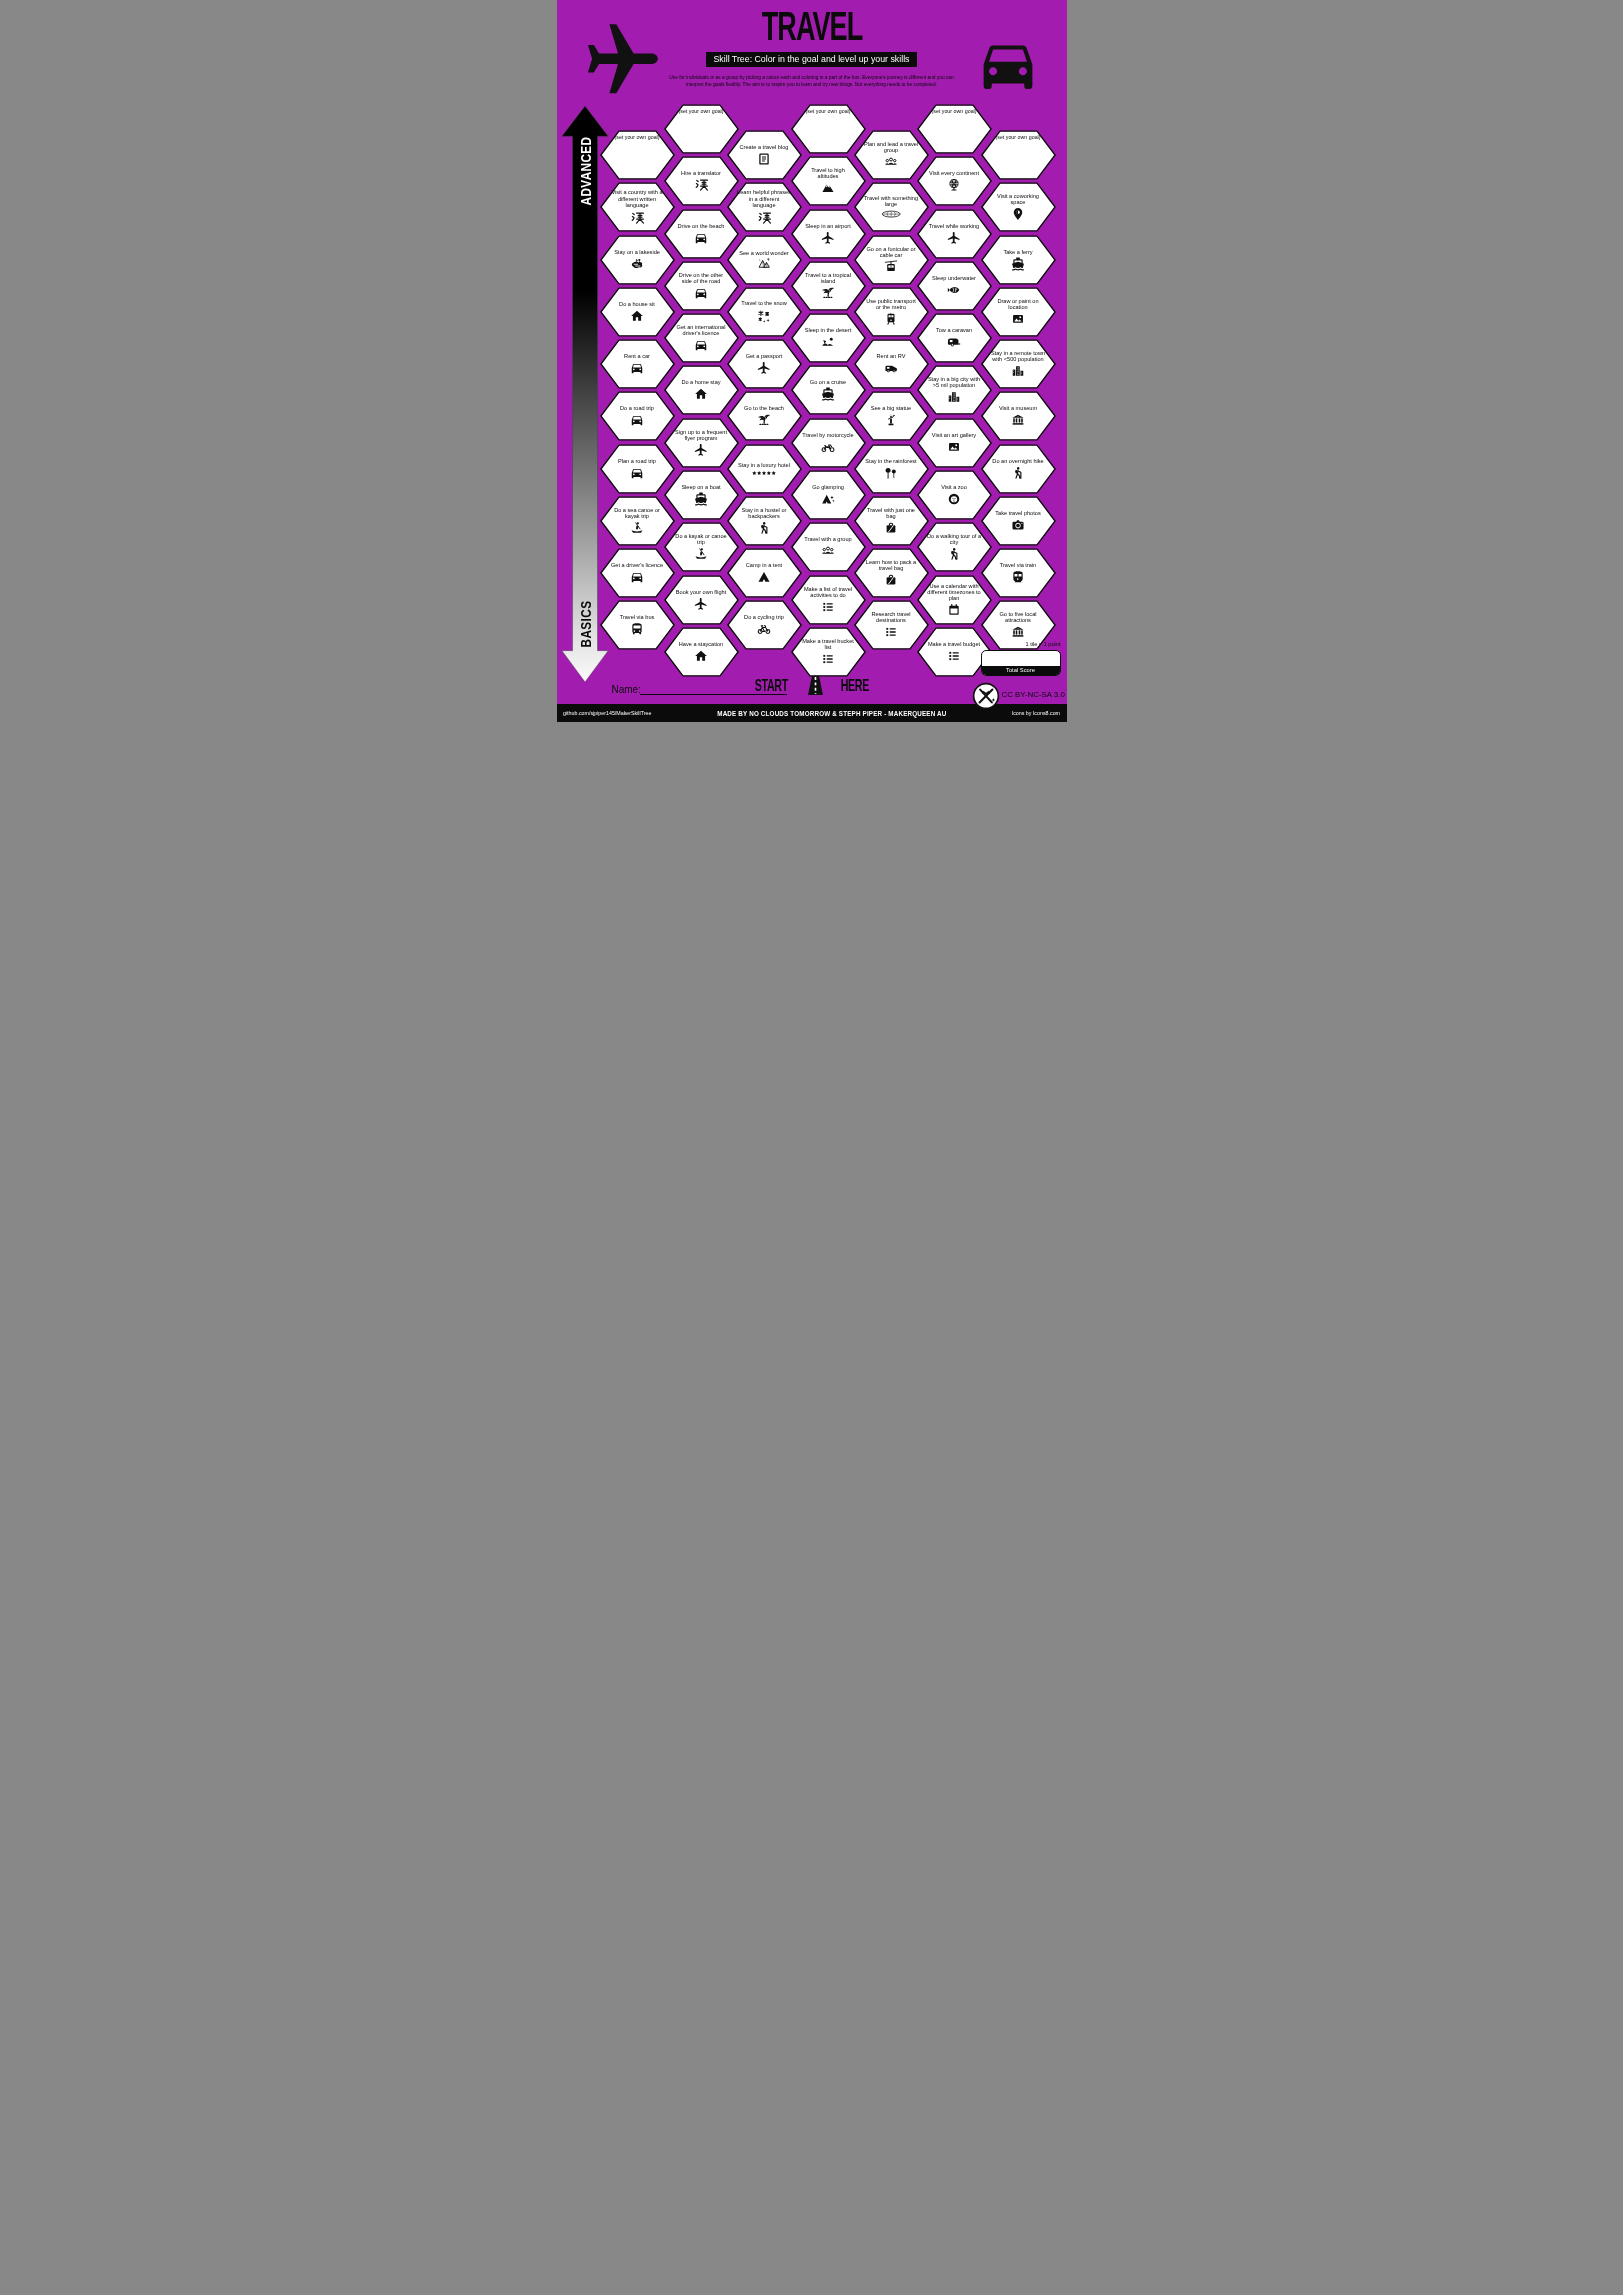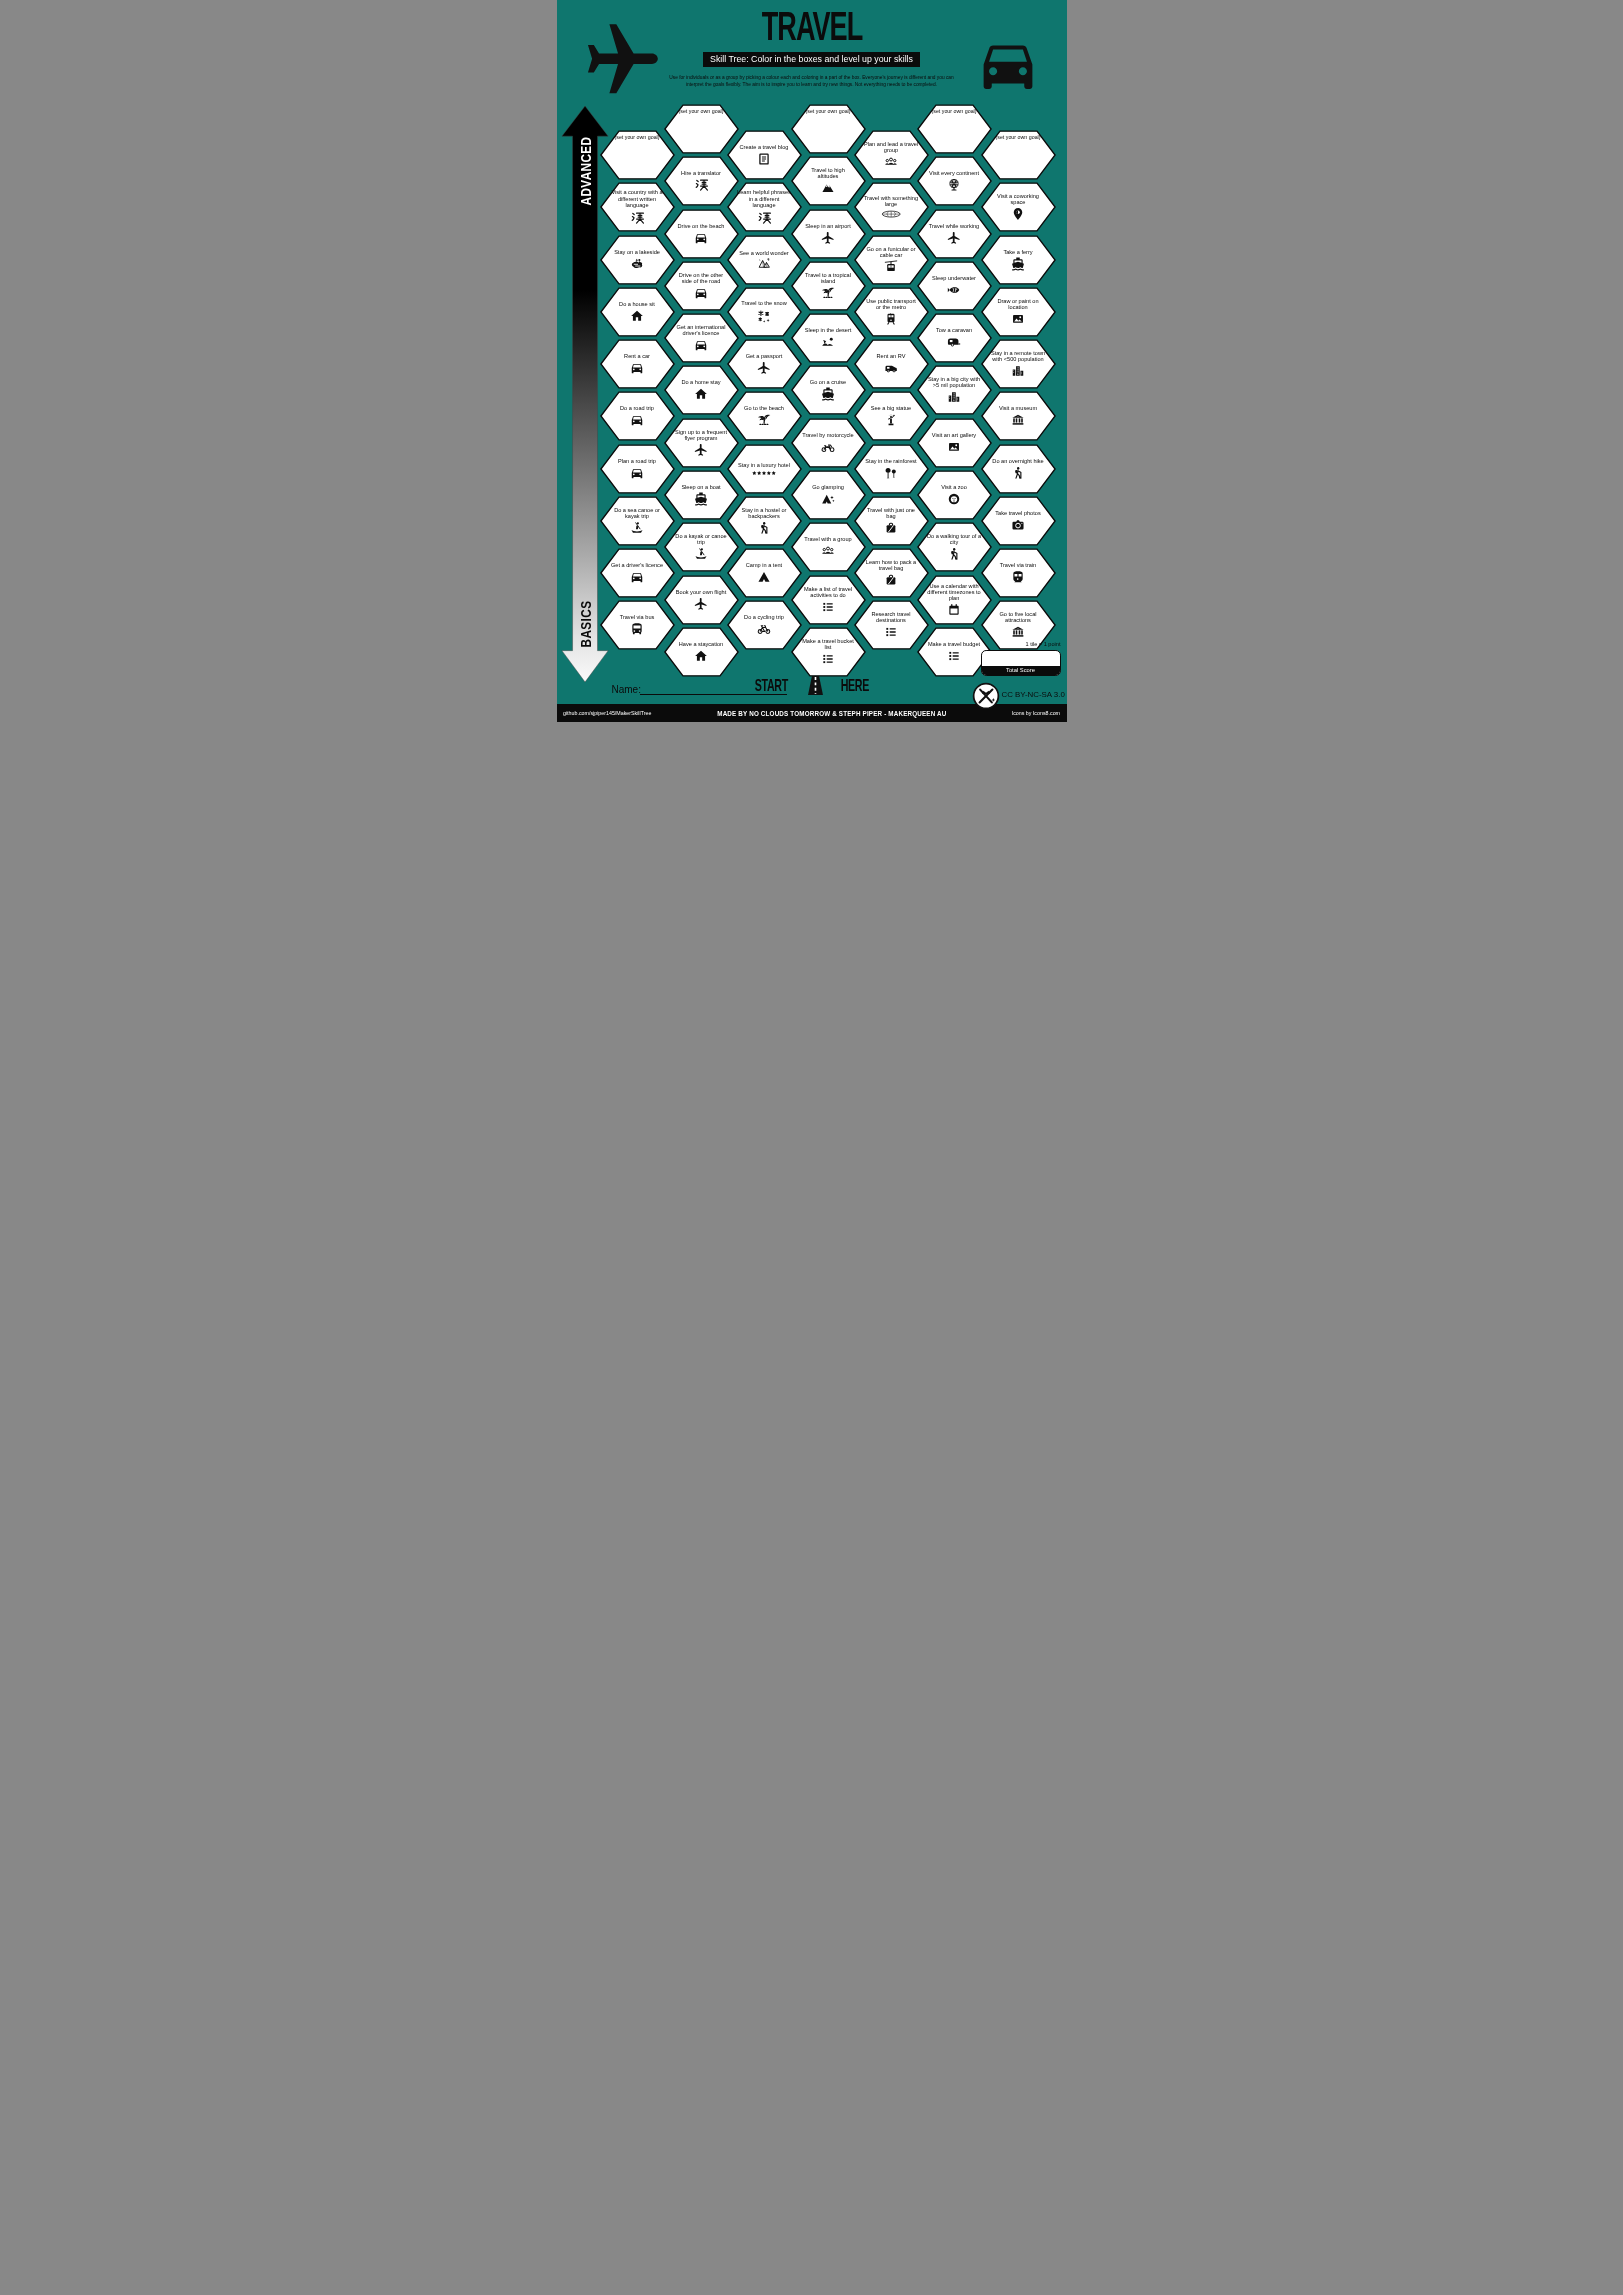--- a/index.html
+++ b/index.html
@@ -1,16 +1,16 @@
 <!DOCTYPE html>
 <html style="font-size:7.4px"><head>
 <meta charset="utf-8">
 <style>
   html,body{margin:0;padding:0;background:#888;}
-  #page{position:relative;width:510px;height:722px;margin:0 auto;background:#0f766e;overflow:hidden;
+  #page{position:relative;width:510px;height:722px;margin:0 auto;background:#a21caf;overflow:hidden;
         font-family:"Liberation Sans",sans-serif;color:#0b0b0b;}
   
   #title{position:absolute;left:0;right:0;top:6.5px;text-align:center;font-size:41px;font-weight:bold;
          line-height:.95;letter-spacing:-1.4px;transform:scaleX(.66);transform-origin:50% 0;}
   #banner-wrap{position:absolute;left:0;right:0;top:52px;text-align:center;}
   #banner{display:inline-block;background:#0b0b0b;color:#fff;font-size:8.8px;padding:2.3px 7.4px 3.2px;}
   #subtitle{position:absolute;left:0;right:0;top:74px;text-align:center;font-size:4.8px;line-height:1.5;}
   #plane-hdr{position:absolute;left:23px;top:19.4px;}
   #car-hdr{position:absolute;left:413px;top:32px;}
   
@@ -321,21 +321,21 @@
 
 <div id="page">
 
   <svg id="plane-hdr" width="83" height="83" viewBox="0 0 24 24" style="transform:rotate(90deg)">
       <use href="#i-plane"></use>
     </svg>
   <svg id="car-hdr" width="76" height="65" viewBox="0 0 24 24">
       <use href="#i-car"></use>
     </svg>
   <div id="title">TRAVEL</div>
-  <div id="banner-wrap"><span id="banner">Skill Tree:  Color in the boxes and level up your skills</span></div>
+  <div id="banner-wrap"><span id="banner">Skill Tree:  Color in the goal and level up your skills</span></div>
   <div id="subtitle">
     <div>Use for individuals or as a group by picking a colour each and coloring in a part of the box.  Everyone's journey is different and you can</div>
     <div>interpret the goals flexibly.  The aim is to inspire you to learn and try new things. Not everything needs to be completed.</div>
   </div>
 
   <svg id="arrow-svg" width="49" height="580" viewBox="0 0 106 1254">
     <polygon points="52,2 102,67 79,67 79,1180 102,1180 52,1248 2,1180 25,1180 25,67 2,67" fill="url(#arrowgrad)" stroke="#444" stroke-width="1"></polygon>
   </svg>
   <div class="axis-label" id="adv-label">ADVANCED</div>
   <div class="axis-label" id="bas-label">BASICS</div>

